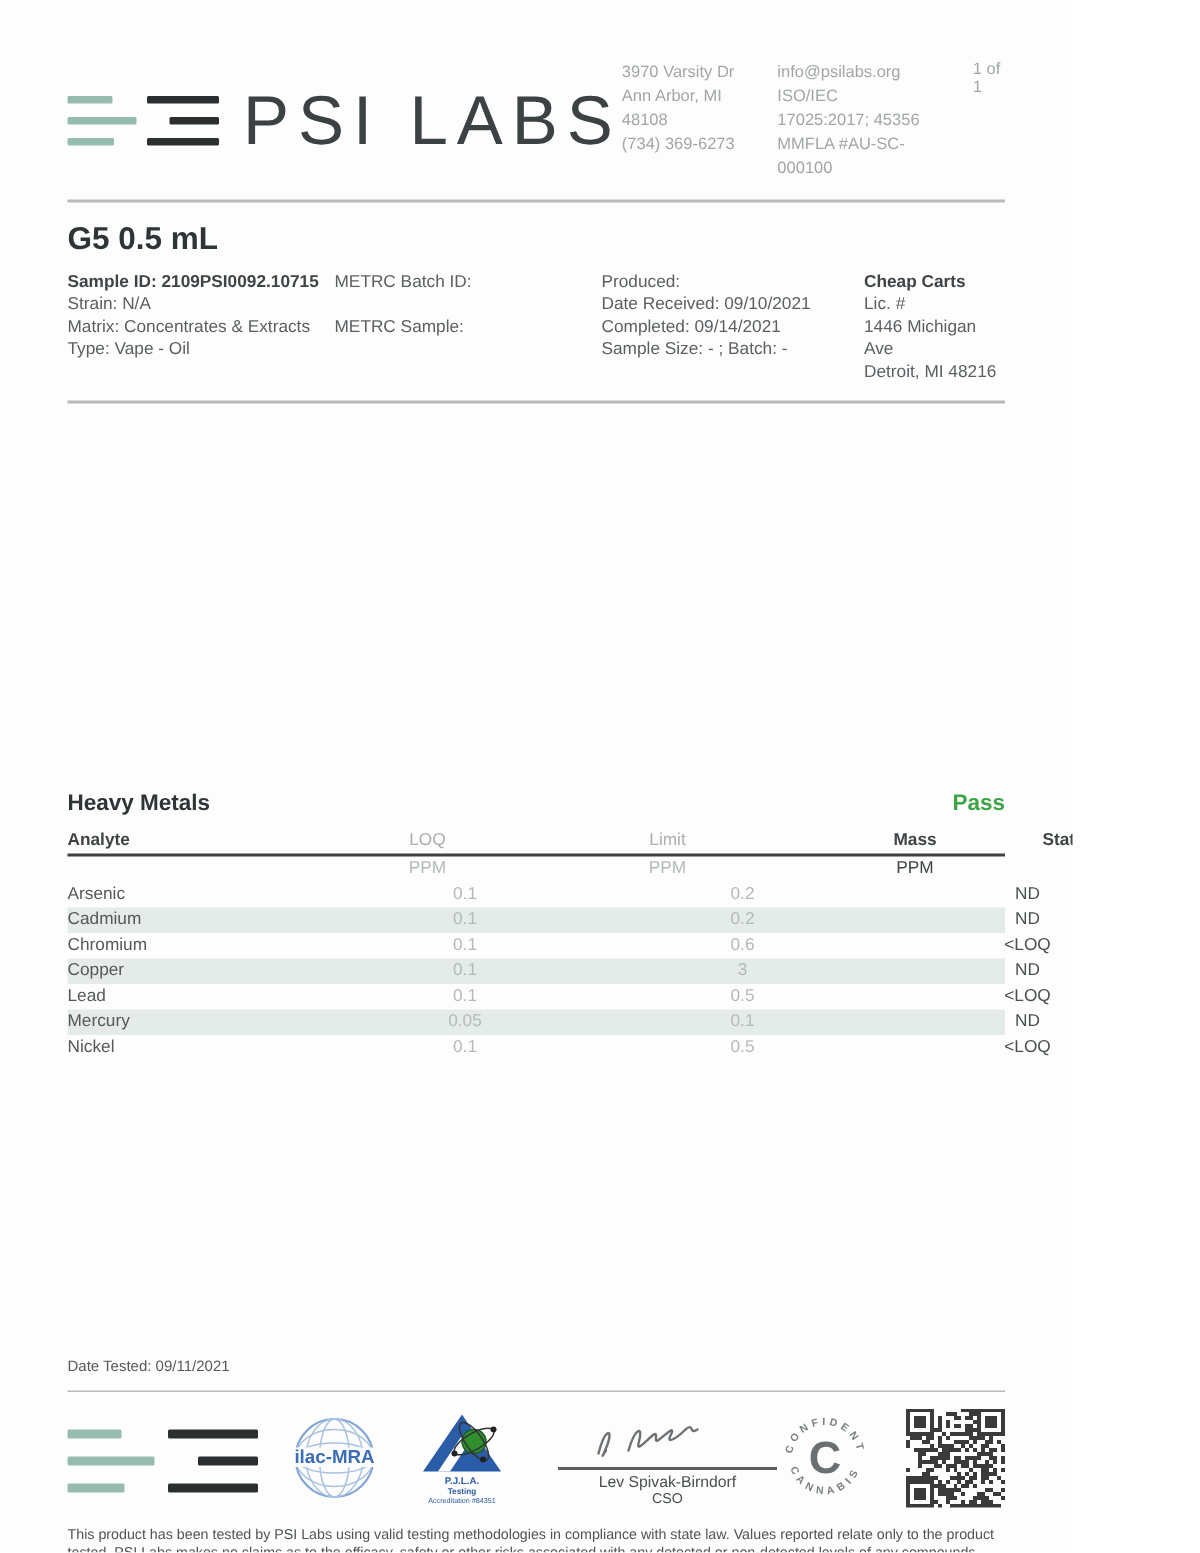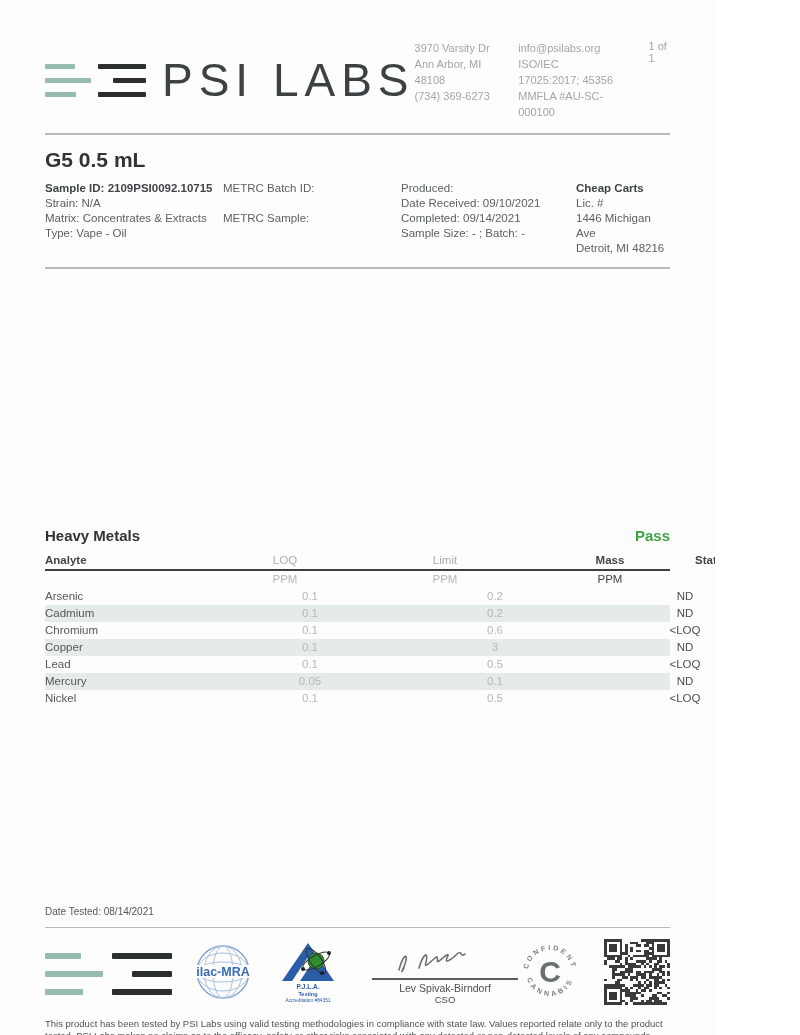--- a/index.html
+++ b/index.html
@@ -198,21 +198,21 @@
         <span class="cell-l">Nickel</span>
         <span class="cell-c dgray">0.1</span>
         <span class="cell-c dgray">0.5</span>
         <span class="cell-c mass">&lt;LOQ</span>
         <span class="cell-r status" style="color: rgb(63, 68, 71);">Pass</span>
       </div>
     </div>
   </div>
 
   <div class="tested-block">
-    <div>Date Tested: 08/14/2021</div>
+    <div>Date Tested: 09/11/2021</div>
   </div>
   <hr class="rule thin" style="margin-top:9px">
 
   <div class="logos-row">
     <div class="foot-logo">
       <div class="logo-col">
         <span class="bar teal" style="width:36px"></span>
         <span class="bar teal" style="width:58px"></span>
         <span class="bar teal" style="width:38px"></span>
       </div>

